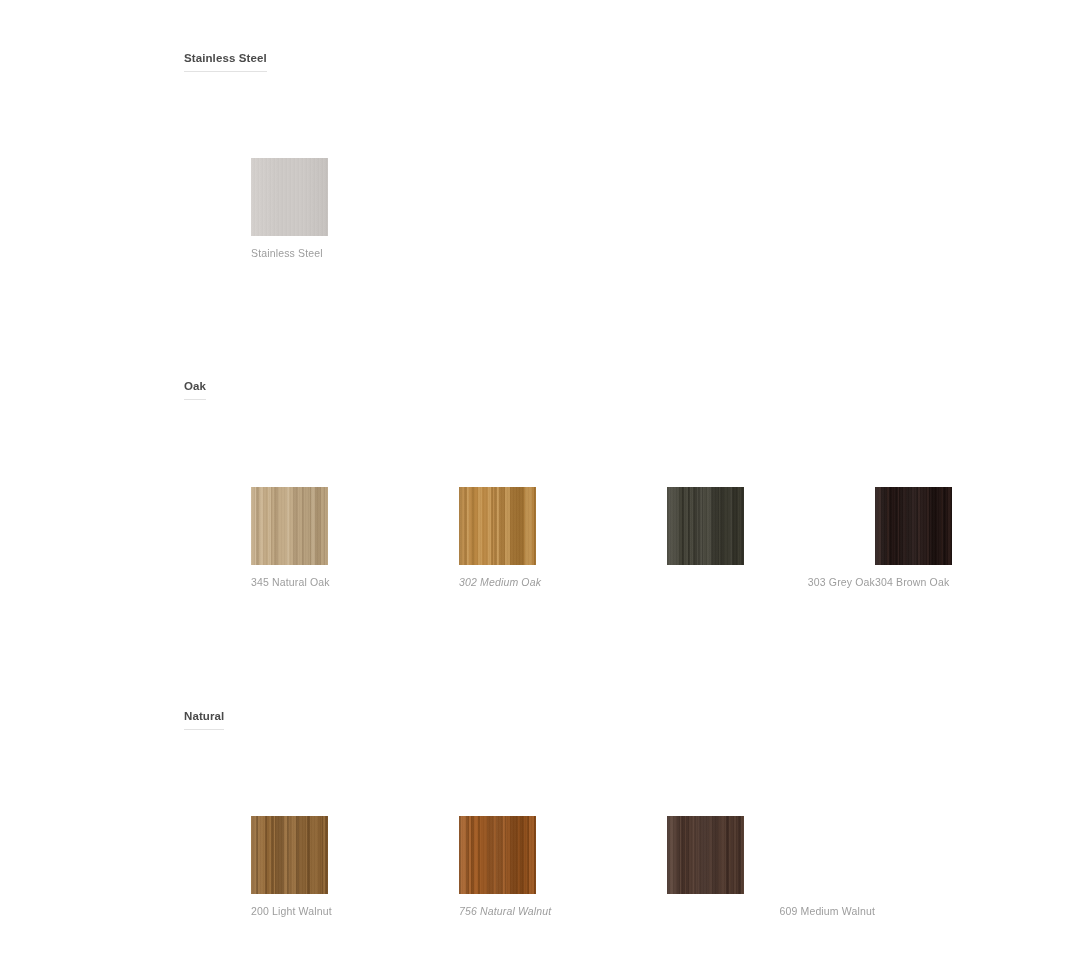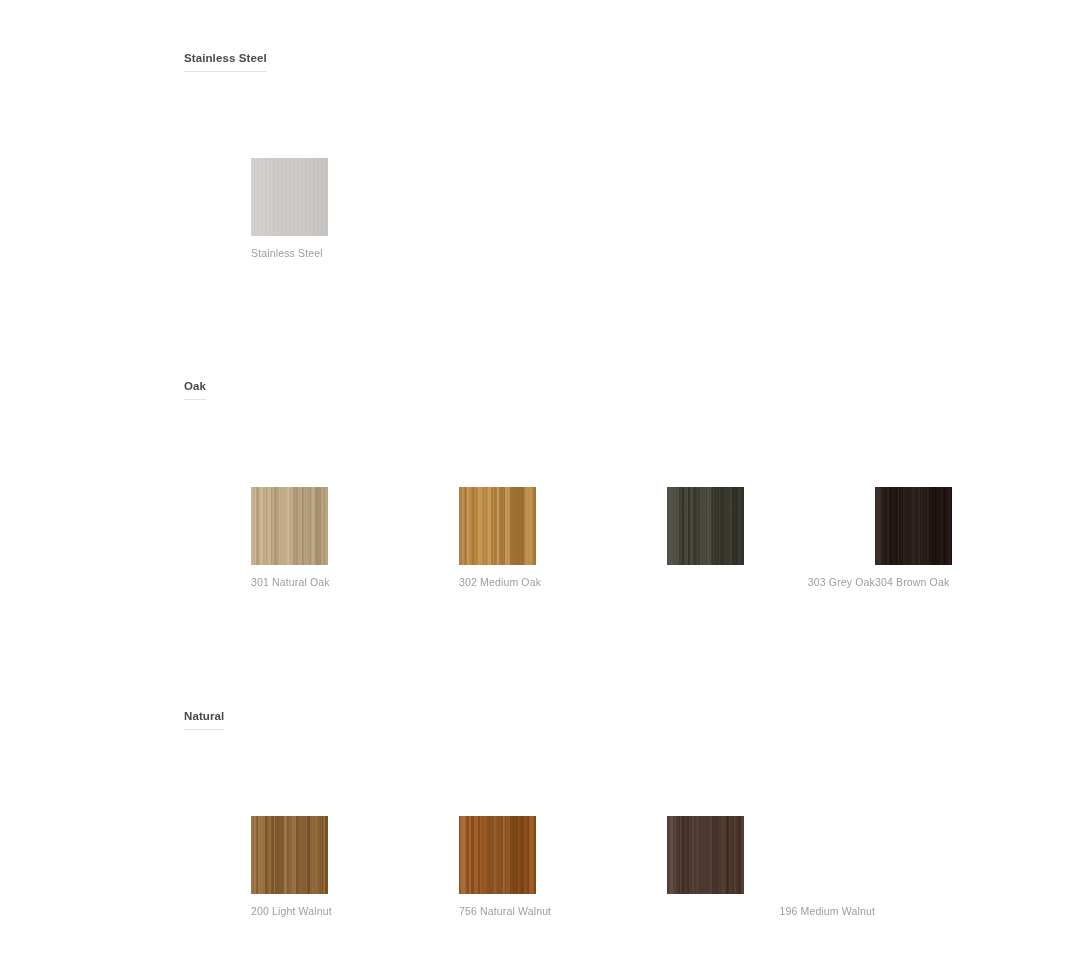--- a/index.html
+++ b/index.html
@@ -53,21 +53,21 @@
     top: 0;
     width: 840px;
     height: 120px;
   }
   .swatch-cell {
     position: absolute;
     top: 0;
     width: 208px;
   }
   .swatch-cell.c0 { left: 0px; }
-  .swatch-cell.c1 { left: 208px; }
+  .swatch-cell.c1 { left: 208px; font-style: italic; }
   .swatch-cell.c2 { left: 416px; text-align: right; }
   .swatch-cell.c3 { left: 624px; }
 
   .swatch-chip {
     width: 77px;
     height: 78px;
     position: relative;
     overflow: hidden;
     background: #ccc;
   }
@@ -114,21 +114,21 @@
     <div class="section-header">
       <span class="section-title">Oak</span>
     </div>
 
     <div class="swatch-row" style="top:111px;">
       <div class="swatch-cell c0">
         <div class="swatch-chip" style="background: rgb(192, 167, 130);">
           <div class="grain" style="background: linear-gradient(90deg, rgb(205, 183, 148) 0px, rgb(205, 183, 148) 1.09px, rgb(192, 167, 130) 1.09px, rgb(192, 167, 130) 4.07px, rgb(205, 183, 148) 4.07px, rgb(205, 183, 148) 5.39px, rgb(173, 148, 112) 5.39px, rgb(173, 148, 112) 7.8px, rgb(192, 167, 130) 7.8px, rgb(192, 167, 130) 9.41px, rgb(205, 183, 148) 9.41px, rgb(205, 183, 148) 12.09px, rgb(192, 167, 130) 12.09px, rgb(192, 167, 130) 13.01px, rgb(192, 167, 130) 13.01px, rgb(192, 167, 130) 16.65px, rgb(205, 183, 148) 16.65px, rgb(205, 183, 148) 19.73px, rgb(173, 148, 112) 19.73px, rgb(173, 148, 112) 20.68px, rgb(192, 167, 130) 20.68px, rgb(192, 167, 130) 23.35px, rgb(173, 148, 112) 23.35px, rgb(173, 148, 112) 25.2px, rgb(173, 148, 112) 25.2px, rgb(173, 148, 112) 27.24px, rgb(192, 167, 130) 27.24px, rgb(192, 167, 130) 31.14px, rgb(192, 167, 130) 31.14px, rgb(192, 167, 130) 32.82px, rgb(192, 167, 130) 32.82px, rgb(192, 167, 130) 36.33px, rgb(205, 183, 148) 36.33px, rgb(205, 183, 148) 37.65px, rgb(192, 167, 130) 37.65px, rgb(192, 167, 130) 38.64px, rgb(192, 167, 130) 38.64px, rgb(192, 167, 130) 42.41px, rgb(173, 148, 112) 42.41px, rgb(173, 148, 112) 43.56px, rgb(173, 148, 112) 43.56px, rgb(173, 148, 112) 47.43px, rgb(192, 167, 130) 47.43px, rgb(192, 167, 130) 51.35px, rgb(173, 148, 112) 51.35px, rgb(173, 148, 112) 53.07px, rgb(192, 167, 130) 53.07px, rgb(192, 167, 130) 56.26px, rgb(192, 167, 130) 56.26px, rgb(192, 167, 130) 59px, rgb(173, 148, 112) 59px, rgb(173, 148, 112) 60.15px, rgb(205, 183, 148) 60.15px, rgb(205, 183, 148) 61.31px, rgb(205, 183, 148) 61.31px, rgb(205, 183, 148) 63.02px, rgb(205, 183, 148) 63.02px, rgb(205, 183, 148) 64.28px, rgb(173, 148, 112) 64.28px, rgb(173, 148, 112) 68.11px, rgb(173, 148, 112) 68.11px, rgb(173, 148, 112) 70.2px, rgb(192, 167, 130) 70.2px, rgb(192, 167, 130) 72.84px, rgb(173, 148, 112) 72.84px, rgb(173, 148, 112) 74.28px, rgb(192, 167, 130) 74.28px, rgb(192, 167, 130) 75.59px, rgb(192, 167, 130) 75.59px, rgb(192, 167, 130) 76.52px, rgb(192, 167, 130) 76.52px, rgb(192, 167, 130) 79.15px); opacity: 0.85;"></div>
           <div class="sheen" style="background: linear-gradient(90deg, rgba(255, 255, 255, 0.1) 0%, rgba(0, 0, 0, 0) 22%, rgba(255, 255, 255, 0.06) 48%, rgba(0, 0, 0, 0.07) 78%, rgba(0, 0, 0, 0.02) 100%), repeating-linear-gradient(90deg, rgba(0, 0, 0, 0.05) 0px, rgba(0, 0, 0, 0) 1px, rgba(255, 255, 255, 0.04) 2px, rgba(0, 0, 0, 0) 3px);"></div>
         </div>
-        <div class="swatch-label">301 Natural Oak</div>
+        <div class="swatch-label">345 Natural Oak</div>
       </div>
 
       <div class="swatch-cell c1">
         <div class="swatch-chip" style="background: rgb(185, 133, 63);">
           <div class="grain" style="background: linear-gradient(90deg, rgb(163, 114, 47) 0px, rgb(163, 114, 47) 1.65px, rgb(163, 114, 47) 1.65px, rgb(163, 114, 47) 3.48px, rgb(185, 133, 63) 3.48px, rgb(185, 133, 63) 5.25px, rgb(163, 114, 47) 5.25px, rgb(163, 114, 47) 8.22px, rgb(201, 154, 86) 8.22px, rgb(201, 154, 86) 10.1px, rgb(185, 133, 63) 10.1px, rgb(185, 133, 63) 13.3px, rgb(163, 114, 47) 13.3px, rgb(163, 114, 47) 14.83px, rgb(185, 133, 63) 14.83px, rgb(185, 133, 63) 18.76px, rgb(201, 154, 86) 18.76px, rgb(201, 154, 86) 20.87px, rgb(201, 154, 86) 20.87px, rgb(201, 154, 86) 22.55px, rgb(185, 133, 63) 22.55px, rgb(185, 133, 63) 25.54px, rgb(185, 133, 63) 25.54px, rgb(185, 133, 63) 28.88px, rgb(201, 154, 86) 28.88px, rgb(201, 154, 86) 32.12px, rgb(163, 114, 47) 32.12px, rgb(163, 114, 47) 33.62px, rgb(185, 133, 63) 33.62px, rgb(185, 133, 63) 35.16px, rgb(163, 114, 47) 35.16px, rgb(163, 114, 47) 38.01px, rgb(201, 154, 86) 38.01px, rgb(201, 154, 86) 39.03px, rgb(201, 154, 86) 39.03px, rgb(201, 154, 86) 39.88px, rgb(163, 114, 47) 39.88px, rgb(163, 114, 47) 42.22px, rgb(163, 114, 47) 42.22px, rgb(163, 114, 47) 45.94px, rgb(201, 154, 86) 45.94px, rgb(201, 154, 86) 49.22px, rgb(201, 154, 86) 49.22px, rgb(201, 154, 86) 50.66px, rgb(163, 114, 47) 50.66px, rgb(163, 114, 47) 54.45px, rgb(163, 114, 47) 54.45px, rgb(163, 114, 47) 58.12px, rgb(163, 114, 47) 58.12px, rgb(163, 114, 47) 61.77px, rgb(163, 114, 47) 61.77px, rgb(163, 114, 47) 64.68px, rgb(185, 133, 63) 64.68px, rgb(185, 133, 63) 66.47px, rgb(201, 154, 86) 66.47px, rgb(201, 154, 86) 70.1px, rgb(201, 154, 86) 70.1px, rgb(201, 154, 86) 72.83px, rgb(185, 133, 63) 72.83px, rgb(185, 133, 63) 74.53px, rgb(163, 114, 47) 74.53px, rgb(163, 114, 47) 78.49px); opacity: 0.85;"></div>
           <div class="sheen" style="background: linear-gradient(90deg, rgba(255, 255, 255, 0.1) 0%, rgba(0, 0, 0, 0) 22%, rgba(255, 255, 255, 0.06) 48%, rgba(0, 0, 0, 0.07) 78%, rgba(0, 0, 0, 0.02) 100%), repeating-linear-gradient(90deg, rgba(0, 0, 0, 0.05) 0px, rgba(0, 0, 0, 0) 1px, rgba(255, 255, 255, 0.04) 2px, rgba(0, 0, 0, 0) 3px);"></div>
         </div>
         <div class="swatch-label">302 Medium Oak</div>
       </div>
 
@@ -170,18 +170,18 @@
           <div class="sheen" style="background: linear-gradient(90deg, rgba(255, 255, 255, 0.1) 0%, rgba(0, 0, 0, 0) 22%, rgba(255, 255, 255, 0.06) 48%, rgba(0, 0, 0, 0.07) 78%, rgba(0, 0, 0, 0.02) 100%), repeating-linear-gradient(90deg, rgba(0, 0, 0, 0.05) 0px, rgba(0, 0, 0, 0) 1px, rgba(255, 255, 255, 0.04) 2px, rgba(0, 0, 0, 0) 3px);"></div>
         </div>
         <div class="swatch-label">756 Natural Walnut</div>
       </div>
 
       <div class="swatch-cell c2">
         <div class="swatch-chip" style="background: rgb(75, 52, 42);">
           <div class="grain" style="background: linear-gradient(90deg, rgb(62, 42, 34) 0px, rgb(62, 42, 34) 2.6px, rgb(87, 62, 50) 2.6px, rgb(87, 62, 50) 6.42px, rgb(75, 52, 42) 6.42px, rgb(75, 52, 42) 9.71px, rgb(62, 42, 34) 9.71px, rgb(62, 42, 34) 13.06px, rgb(87, 62, 50) 13.06px, rgb(87, 62, 50) 14.45px, rgb(62, 42, 34) 14.45px, rgb(62, 42, 34) 17.68px, rgb(87, 62, 50) 17.68px, rgb(87, 62, 50) 18.76px, rgb(62, 42, 34) 18.76px, rgb(62, 42, 34) 21.94px, rgb(75, 52, 42) 21.94px, rgb(75, 52, 42) 23.04px, rgb(75, 52, 42) 23.04px, rgb(75, 52, 42) 26.29px, rgb(87, 62, 50) 26.29px, rgb(87, 62, 50) 27.22px, rgb(75, 52, 42) 27.22px, rgb(75, 52, 42) 28.21px, rgb(62, 42, 34) 28.21px, rgb(62, 42, 34) 29.23px, rgb(75, 52, 42) 29.23px, rgb(75, 52, 42) 31.81px, rgb(62, 42, 34) 31.81px, rgb(62, 42, 34) 35.04px, rgb(62, 42, 34) 35.04px, rgb(62, 42, 34) 38.83px, rgb(62, 42, 34) 38.83px, rgb(62, 42, 34) 41.01px, rgb(62, 42, 34) 41.01px, rgb(62, 42, 34) 42.43px, rgb(75, 52, 42) 42.43px, rgb(75, 52, 42) 44.16px, rgb(75, 52, 42) 44.16px, rgb(75, 52, 42) 45.01px, rgb(62, 42, 34) 45.01px, rgb(62, 42, 34) 46.06px, rgb(62, 42, 34) 46.06px, rgb(62, 42, 34) 49.42px, rgb(62, 42, 34) 49.42px, rgb(62, 42, 34) 51.04px, rgb(75, 52, 42) 51.04px, rgb(75, 52, 42) 53.9px, rgb(87, 62, 50) 53.9px, rgb(87, 62, 50) 56.86px, rgb(87, 62, 50) 56.86px, rgb(87, 62, 50) 59.02px, rgb(62, 42, 34) 59.02px, rgb(62, 42, 34) 61.53px, rgb(87, 62, 50) 61.53px, rgb(87, 62, 50) 63.53px, rgb(75, 52, 42) 63.53px, rgb(75, 52, 42) 65.05px, rgb(75, 52, 42) 65.05px, rgb(75, 52, 42) 67.04px, rgb(87, 62, 50) 67.04px, rgb(87, 62, 50) 68.65px, rgb(75, 52, 42) 68.65px, rgb(75, 52, 42) 71.03px, rgb(62, 42, 34) 71.03px, rgb(62, 42, 34) 74.39px, rgb(87, 62, 50) 74.39px, rgb(87, 62, 50) 78.29px); opacity: 0.85;"></div>
           <div class="sheen" style="background: linear-gradient(90deg, rgba(255, 255, 255, 0.1) 0%, rgba(0, 0, 0, 0) 22%, rgba(255, 255, 255, 0.06) 48%, rgba(0, 0, 0, 0.07) 78%, rgba(0, 0, 0, 0.02) 100%), repeating-linear-gradient(90deg, rgba(0, 0, 0, 0.05) 0px, rgba(0, 0, 0, 0) 1px, rgba(255, 255, 255, 0.04) 2px, rgba(0, 0, 0, 0) 3px);"></div>
         </div>
-        <div class="swatch-label">196 Medium Walnut</div>
+        <div class="swatch-label">609 Medium Walnut</div>
       </div>
     </div>
   </div>
 
 </div>
 
 </body></html>

